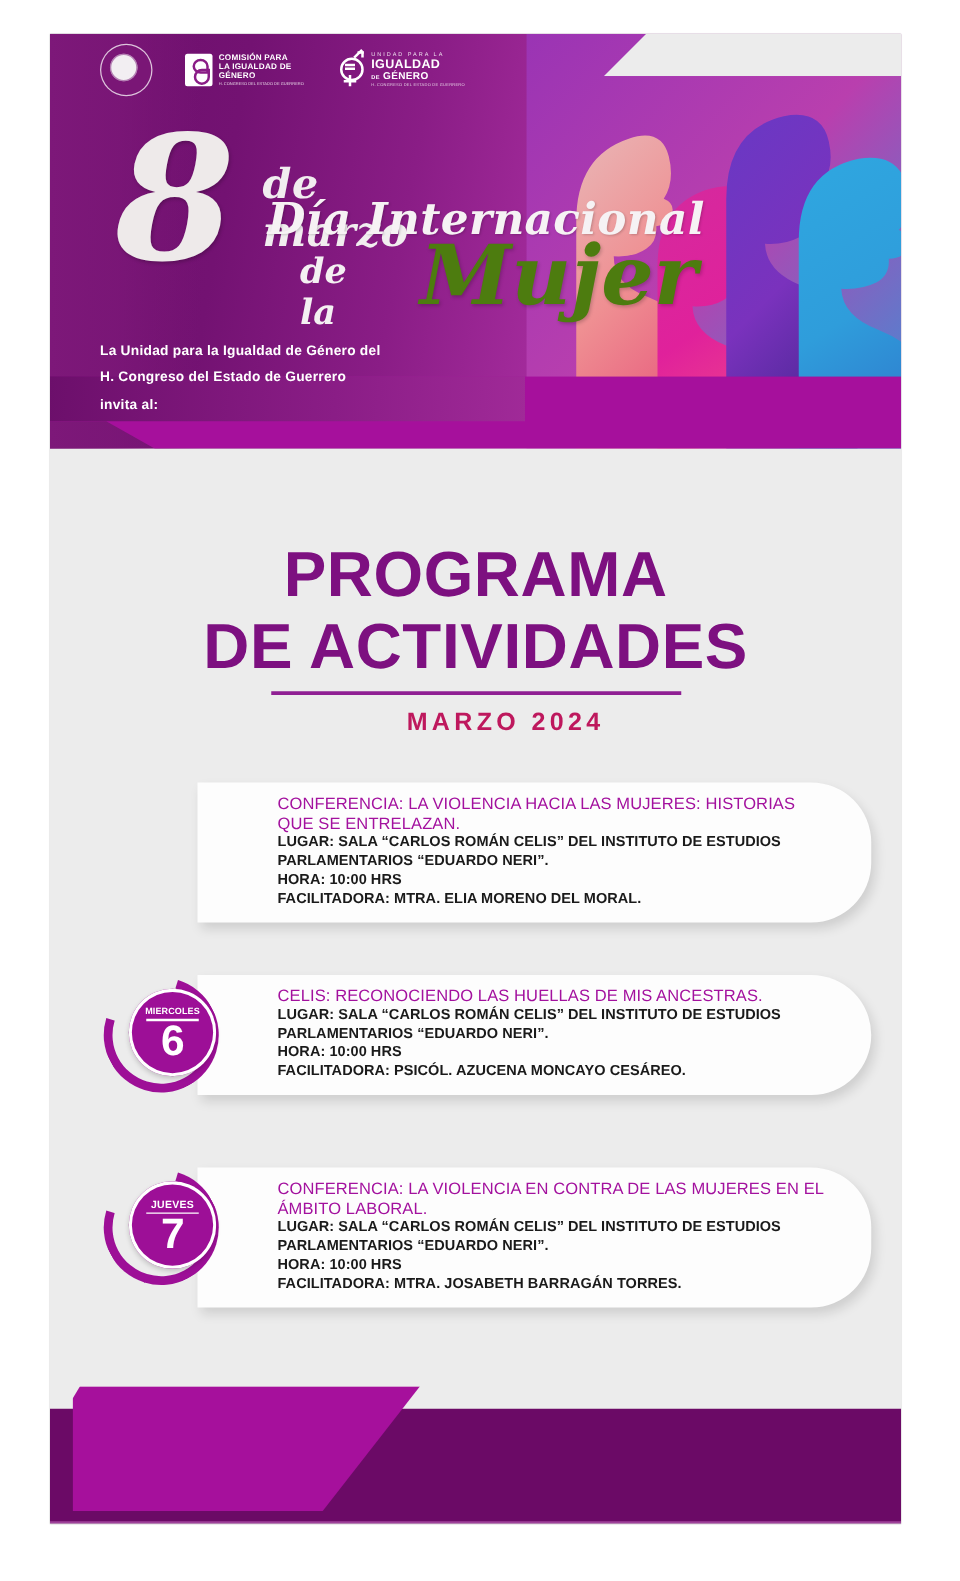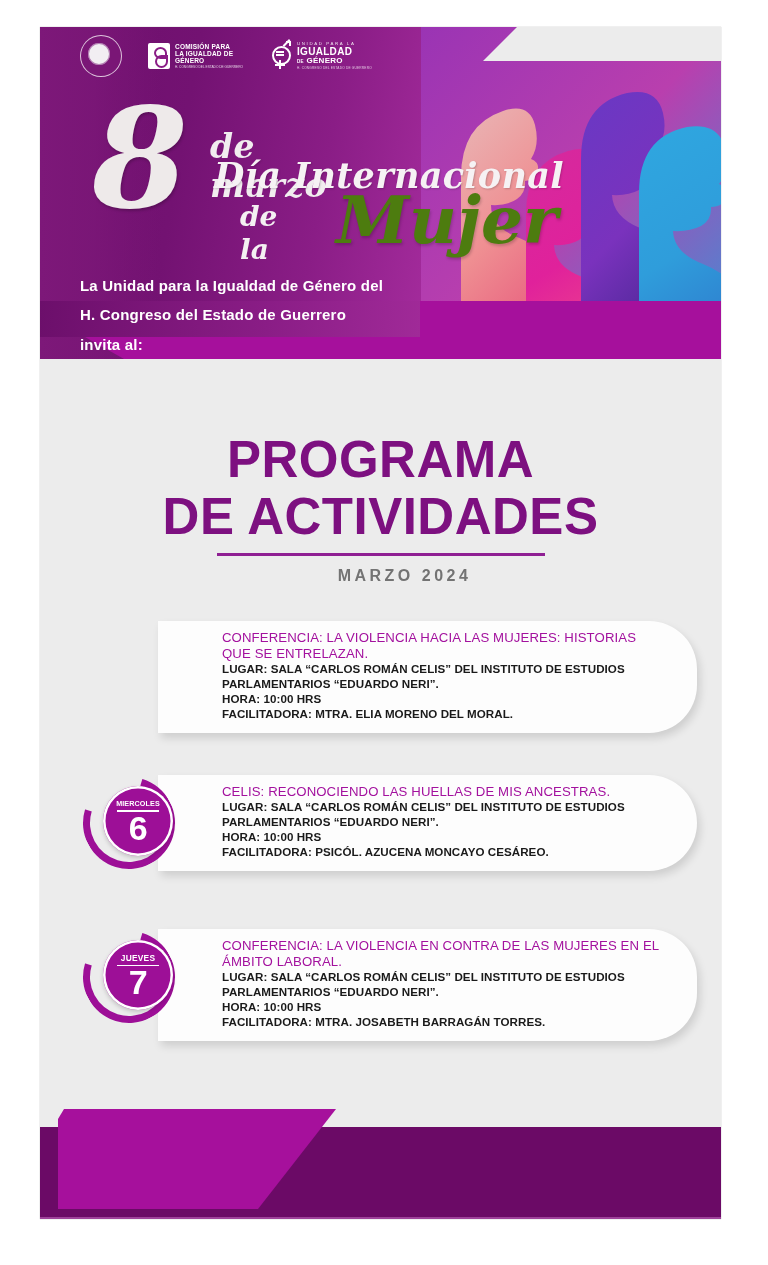--- a/index.html
+++ b/index.html
@@ -237,21 +237,21 @@
     color: #4d7c0f;
     text-shadow: 1px 2px 3px rgba(0,0,0,.2);
   }
 
   
   .invite {
     position: absolute;
     left: 40px; top: 244px;
     z-index: 18;
     color: #ffffff;
-    font-size: 15px;
+    font-size: 11px;
     font-weight: 700;
     line-height: 1.95;
     letter-spacing: .2px;
   }
 
   
   .body-area {
     position: absolute;
     left: 0; top: 332px;
     width: 681px;
@@ -270,23 +270,23 @@
     letter-spacing: .5px;
     line-height: 1.12;
   }
   .pt-rule {
     width: 328px;
     height: 3px;
     background: #8f1f93;
     margin: 8px auto 0;
   }
   .pt-sub {
-    color: #737373;
-    font-weight: 700;
-    font-size: 16px;
+    color: #be185d;
+    font-weight: 700;
+    font-size: 20px;
     letter-spacing: 3.5px;
     margin-top: 11px;
     padding-left: 48px;
   }
 
   
   .events { position: relative; margin-top: 36px; }
   .event {
     position: relative;
     height: 112px;

